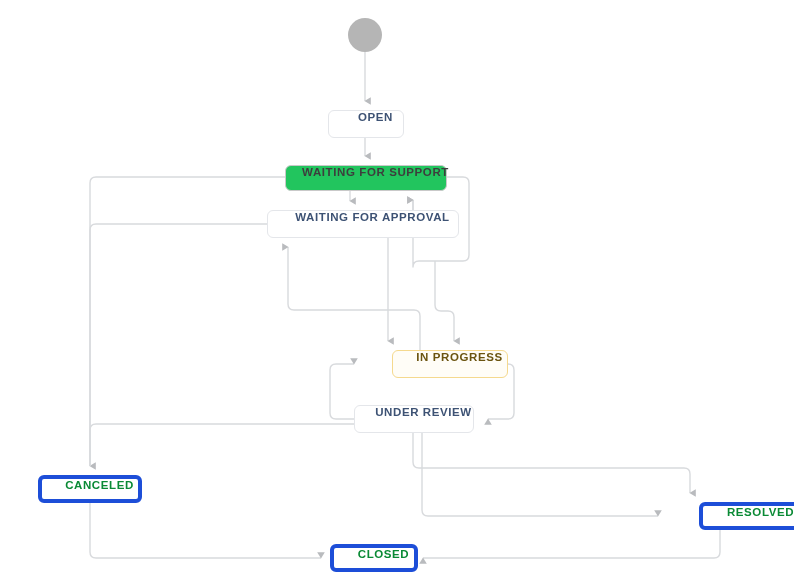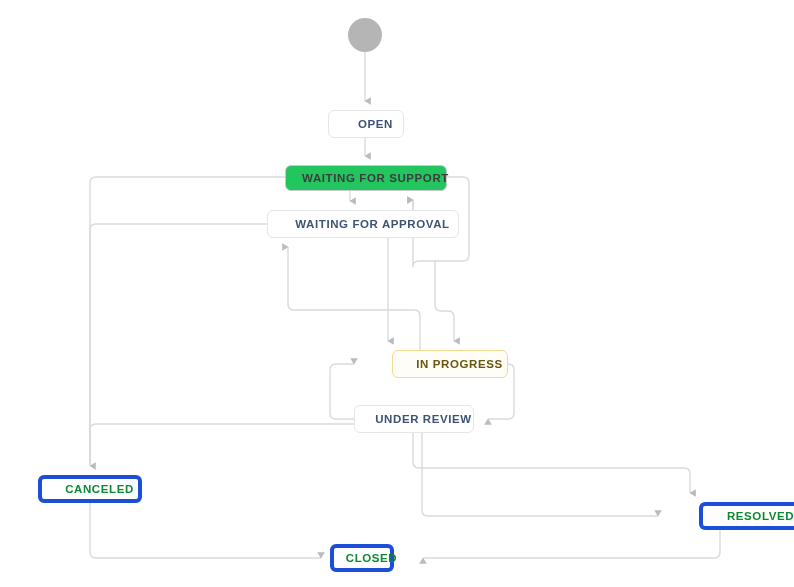--- a/index.html
+++ b/index.html
@@ -21,21 +21,21 @@
     position: absolute;
     left: 0;
     top: 0;
     width: 794px;
     height: 587px;
   }
   .node {
     position: absolute;
     box-sizing: border-box;
     display: flex;
-    align-items: center;
+    align-items: flex-start;
     justify-content: center;
     border-radius: 6px;
     font-size: 11.5px;
     font-weight: bold;
     letter-spacing: 0.6px;
     white-space: nowrap;
     text-transform: uppercase;
     background: #ffffff;
     border: 1px solid #e2e4e8;
     color: #3b5171;
@@ -153,17 +153,17 @@
   </div>
 
   <div class="node state-done" style="left:38px; top:475px; width:104px; height:28px;">
     <span>CANCELED</span>
   </div>
 
   <div class="node state-done" style="left:667px; top:502px; width:104px; height:28px;margin-left:32px;">
     <span>RESOLVED</span>
   </div>
 
-  <div class="node state-done" style="left:330px; top:544px; width:64px; height:28px;">
+  <div class="node state-done" style="left:330px; top:544px; width:88px; height:28px;">
     <span>CLOSED</span>
   </div>
 
 </div>
 
 </body></html>

